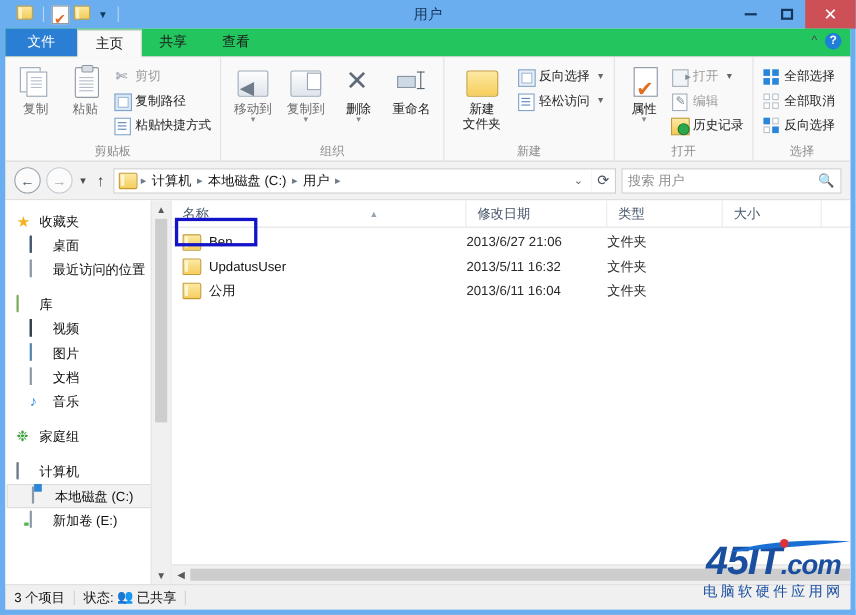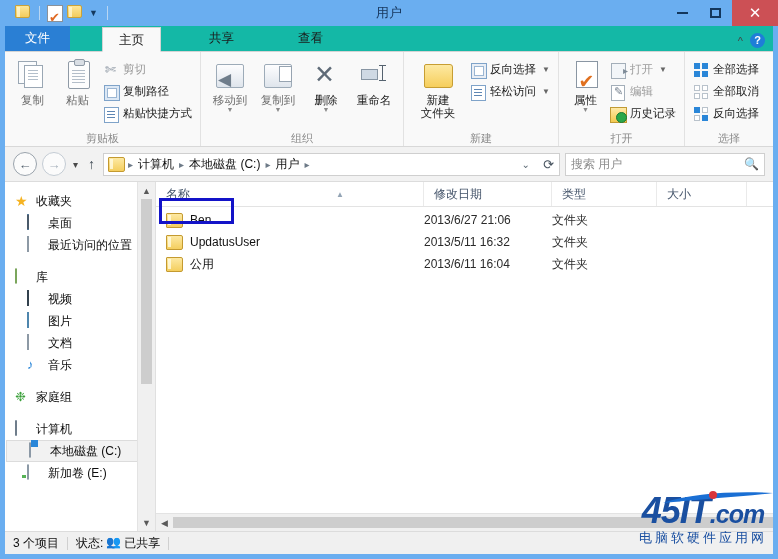--- a/index.html
+++ b/index.html
@@ -129,27 +129,26 @@
   .wc-close {
     width: 46px;
     background: #cc5055;
     color: #fff;
     font-size: 15px;
   }
 
   
   .tabbar {
     height: 25px;
-    background: #14b8a6;
+    background: #22c55e;
     border-bottom: 1px solid #d4d4d4;
     display: flex;
-    align-items: flex-end;
+    align-items: center;
     flex: 0 0 auto;
     position: relative;
-    gap: 32px;
   }
   .tab {
     height: 25px;
     line-height: 25px;
     padding: 0 16px;
     font-size: 12.5px;
     color: #1b1b1b;
     box-sizing: border-box;
   }
   .tab-file {

